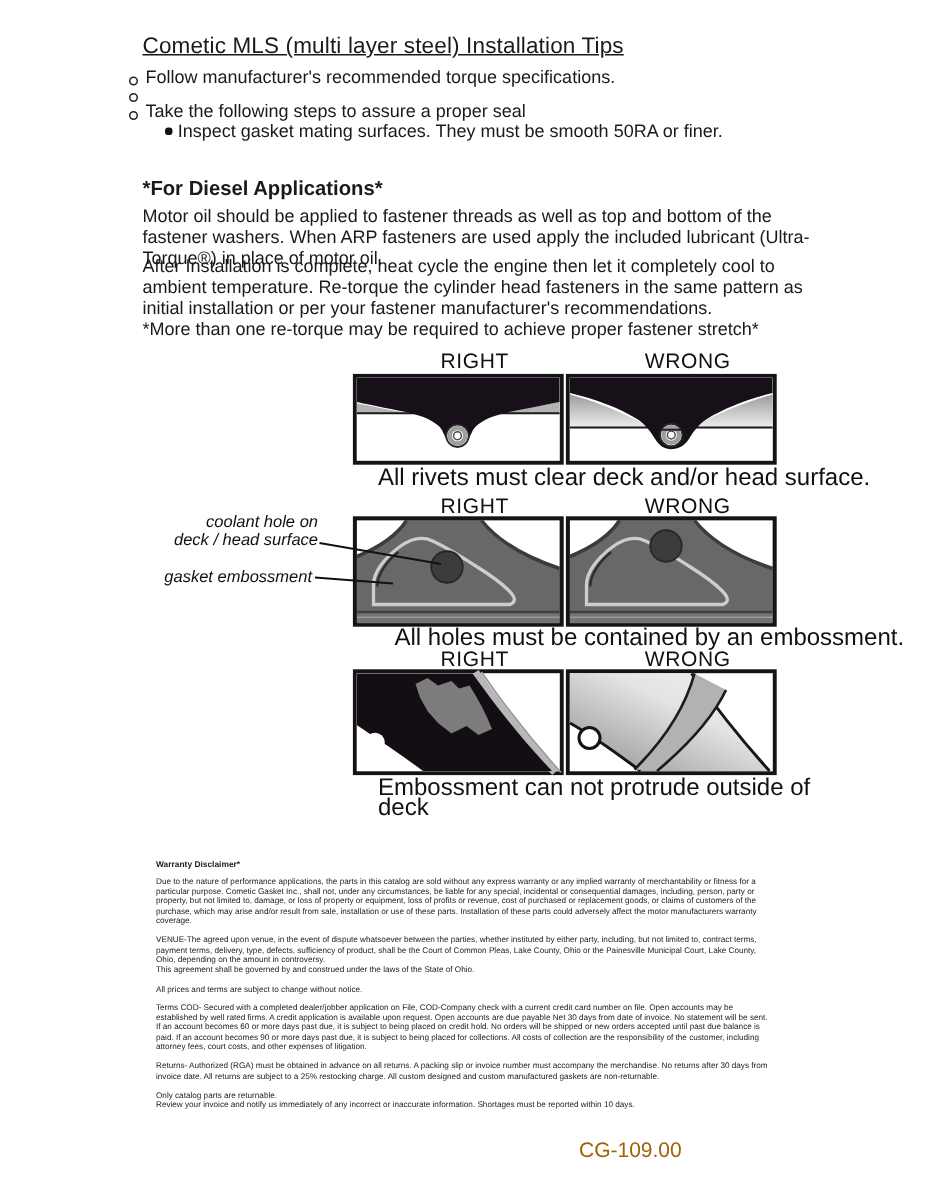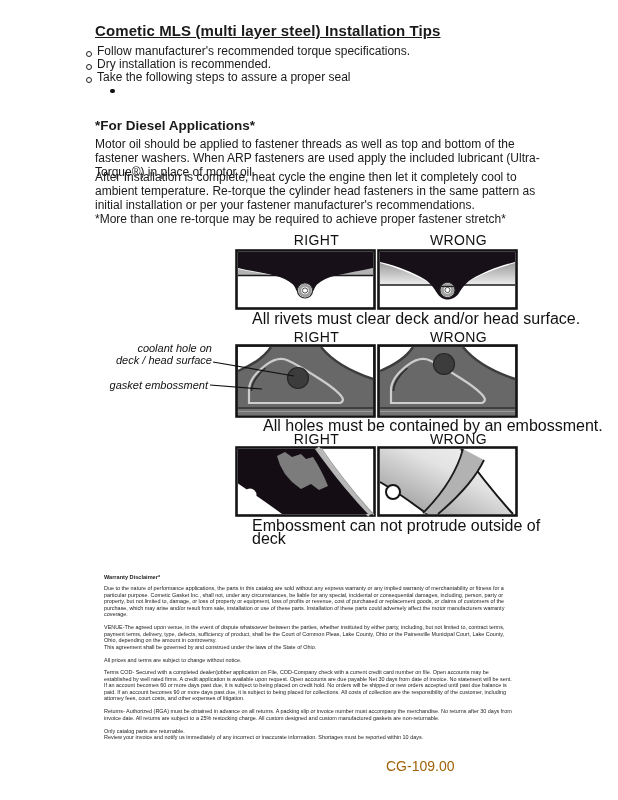--- a/index.html
+++ b/index.html
@@ -4,21 +4,21 @@
 <style>
   html,body{margin:0;padding:0;}
   body{
     width:618px;height:800px;background:#ffffff;
     font-family:"Liberation Sans","DejaVu Sans",sans-serif;
     color:#1a1a1a;position:relative;overflow:hidden;
   }
   .abs{position:absolute;}
   
   .doc-title{
-    left:95px;top:22px;font-size:15px;font-weight:bold;
+    left:95px;top:22px;font-size:15px;font-weight:normal;
     text-decoration:underline;letter-spacing:.1px;
   }
   .bullets{left:86px;top:45px;width:470px;font-size:12px;line-height:13.2px;}
   .b-row{display:flex;align-items:center;}
   .b-marker{width:4px;height:4px;border:1px solid #222;border-radius:50%;
     margin:4px 5px 0 0;flex:none;}
   .sb-row{display:flex;align-items:flex-start;margin-left:24px;}
   .sb-marker{width:4.5px;height:4.5px;background:#111;border-radius:50%;
     margin:4px 4px 0 0;flex:none;}
   .diesel-head{left:95px;top:118px;font-size:13.5px;font-weight:bold;}
@@ -47,28 +47,28 @@
 
 <div class="abs doc-title">Cometic MLS (multi layer steel) Installation Tips</div>
 
 <div class="abs bullets">
   <div class="b-row">
     <span class="b-marker"></span>
     <span>Follow manufacturer's recommended torque specifications.</span>
   </div>
   <div class="b-row">
     <span class="b-marker"></span>
-    <span>Dry installation is recommended.</span>
   </div>
   <div class="b-row">
     <span class="b-marker"></span>
     <span>Take the following steps to assure a proper seal</span>
   </div>
   <div class="sb-row">
     <span class="sb-marker"></span>
+    <span>Inspect gasket mating surfaces.  They must be smooth 50RA or finer.</span>
   </div>
 </div>
 
 <div class="abs diesel-head">*For Diesel Applications*</div>
 <div class="abs para p1">Motor oil should be applied to fastener threads as well as top and bottom of the fastener washers. When ARP fasteners are used apply the included lubricant (Ultra-Torque®) in place of motor oil.</div>
 <div class="abs para p2">After Installation is complete, heat cycle the engine then let it completely cool to ambient temperature. Re-torque the cylinder head fasteners in the same pattern as initial installation or per your fastener manufacturer's recommendations.</div>
 <div class="abs para p3">*More than one re-torque may be required to achieve proper fastener stretch*</div>
 
 <div class="abs dg-labels l1">
   <span>RIGHT</span>

